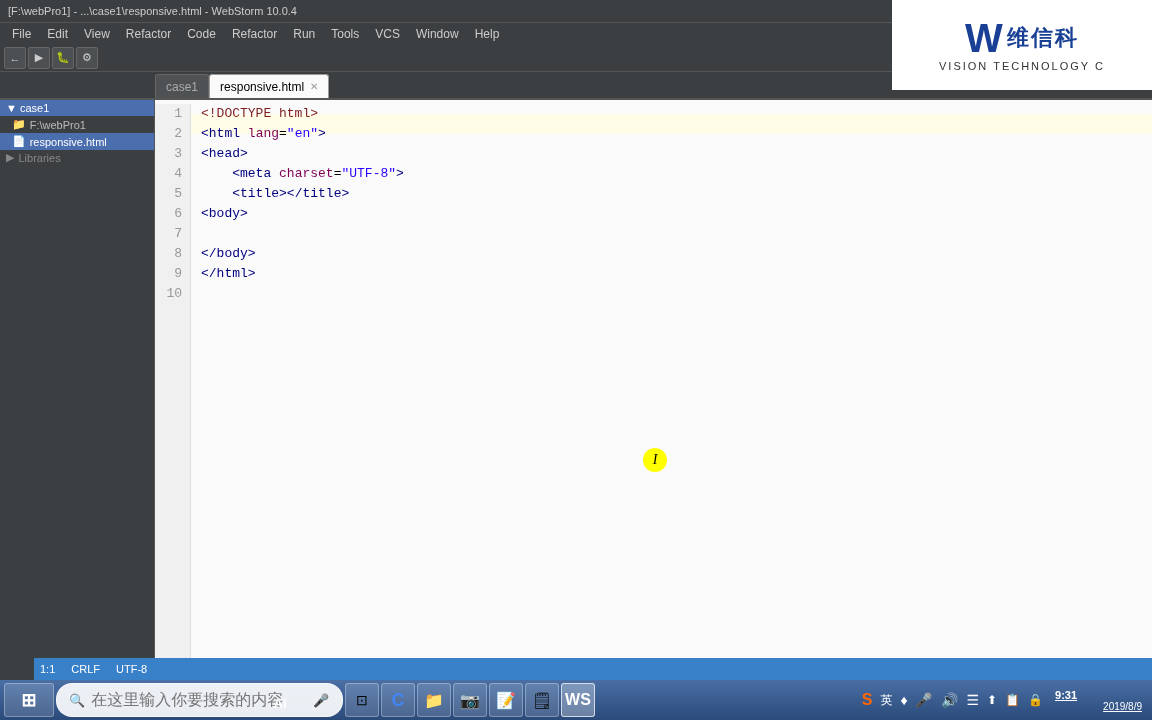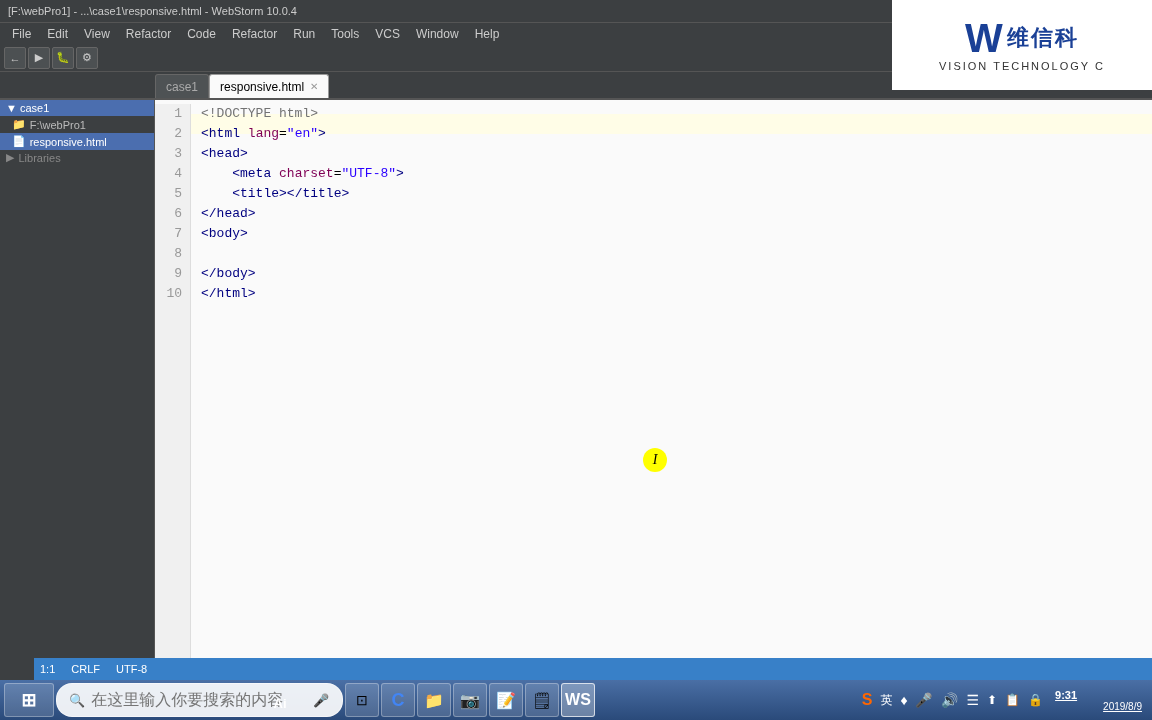--- a/index.html
+++ b/index.html
@@ -188,21 +188,21 @@
       line-height: 20px;
     }
     .code-line {
       height: 20px;
       white-space: pre;
       color: #000;
     } 
     .tag { color: #000080; }
     .attr { color: #7f0055; }
     .val { color: #2a00ff; }
-    .doctype { color: #737373; }
+    .doctype { color: #7f1d1d; }
 
     
     #cursor-dot {
       position: absolute;
       width: 24px;
       height: 24px;
       background: #ffff00;
       border-radius: 50%;
       top: 348px;
       left: 488px;
@@ -466,21 +466,20 @@
         <div class="line-num">8</div>
         <div class="line-num">9</div>
         <div class="line-num">10</div>
       </div>
       <div id="code-lines">
         <div class="code-line"><span class="doctype">&lt;!DOCTYPE html&gt;</span></div>
         <div class="code-line"><span class="tag">&lt;html</span> <span class="attr">lang</span>=<span class="val">"en"</span><span class="tag">&gt;</span></div>
         <div class="code-line"><span class="tag">&lt;head&gt;</span></div>
         <div class="code-line">    <span class="tag">&lt;meta</span> <span class="attr">charset</span>=<span class="val">"UTF-8"</span><span class="tag">&gt;</span></div>
         <div class="code-line">    <span class="tag">&lt;title&gt;&lt;/title&gt;</span></div>
-        <div class="code-line"><span class="tag">&lt;/head&gt;</span></div>
         <div class="code-line"><span class="tag">&lt;body&gt;</span></div>
         <div class="code-line"></div>
         <div class="code-line"><span class="tag">&lt;/body&gt;</span></div>
         <div class="code-line"><span class="tag">&lt;/html&gt;</span></div>
       </div>
     </div>
 
     <div id="cursor-dot">
       <span id="cursor-i">I</span>
     </div>

